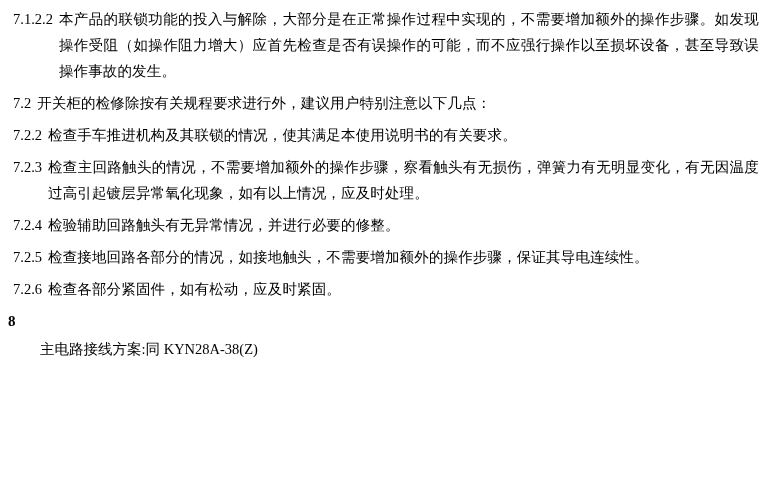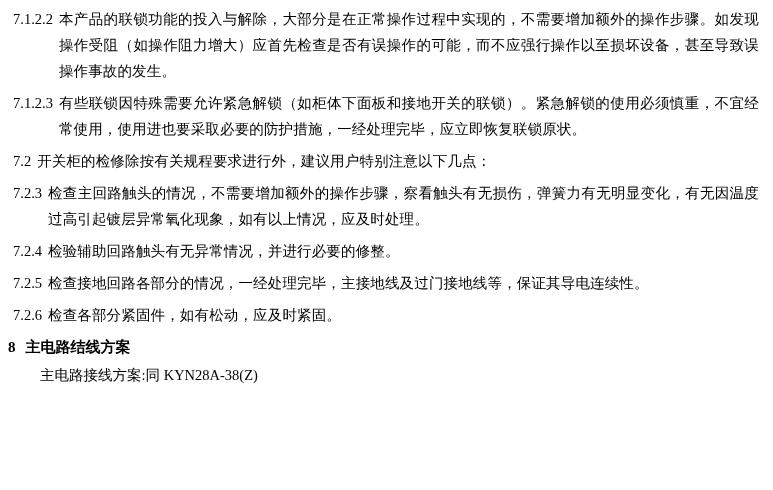--- a/index.html
+++ b/index.html
@@ -61,52 +61,51 @@
 </head>
 <body>
 
 <div class="page">
 
   <div class="para">
     <span class="num">7.1.2.2</span>
     <span class="body-text">本产品的联锁功能的投入与解除，大部分是在正常操作过程中实现的，不需要增加额外的操作步骤。如发现操作受阻（如操作阻力增大）应首先检查是否有误操作的可能，而不应强行操作以至损坏设备，甚至导致误操作事故的发生。</span>
   </div>
 
-  <div class="para">
-    <span class="num">7.1.2.3</span>
-    <span class="body-text">有些联锁因特殊需要允许紧急解锁（如柜体下面板和接地开关的联锁）。紧急解锁的使用必须慎重，不宜经常使用，使用进也要采取必要的防护措施，一经处理完毕，应立即恢复联锁原状。</span>
-  </div>
 
   <div class="para">
     <span class="num">7.2</span>
     <span class="body-text">开关柜的检修除按有关规程要求进行外，建议用户特别注意以下几点：</span>
   </div>
 
 
+  <div class="para">
+    <span class="num">7.2.2</span>
+    <span class="body-text">检查手车推进机构及其联锁的情况，使其满足本使用说明书的有关要求。</span>
+  </div>
 
   <div class="para">
     <span class="num">7.2.3</span>
     <span class="body-text">检查主回路触头的情况，不需要增加额外的操作步骤，察看触头有无损伤，弹簧力有无明显变化，有无因温度过高引起镀层异常氧化现象，如有以上情况，应及时处理。</span>
   </div>
 
   <div class="para">
     <span class="num">7.2.4</span>
     <span class="body-text">检验辅助回路触头有无异常情况，并进行必要的修整。</span>
   </div>
 
   <div class="para">
     <span class="num">7.2.5</span>
-    <span class="body-text">检查接地回路各部分的情况，一经处理完毕，主接地线及过门接地线等，保证其导电连续性。</span>
+    <span class="body-text">检查接地回路各部分的情况，如接地触头，不需要增加额外的操作步骤，保证其导电连续性。</span>
   </div>
 
   <div class="para">
     <span class="num">7.2.6</span>
     <span class="body-text">检查各部分紧固件，如有松动，应及时紧固。</span>
   </div>
 
   <div class="heading">
     <span class="hnum">8</span>
-    <span>主电路结线方案</span>
   </div>
 
   <div class="tail">主电路接线方案:同 KYN28A-38(Z)</div>
 
 </div>
 
 </body></html>

